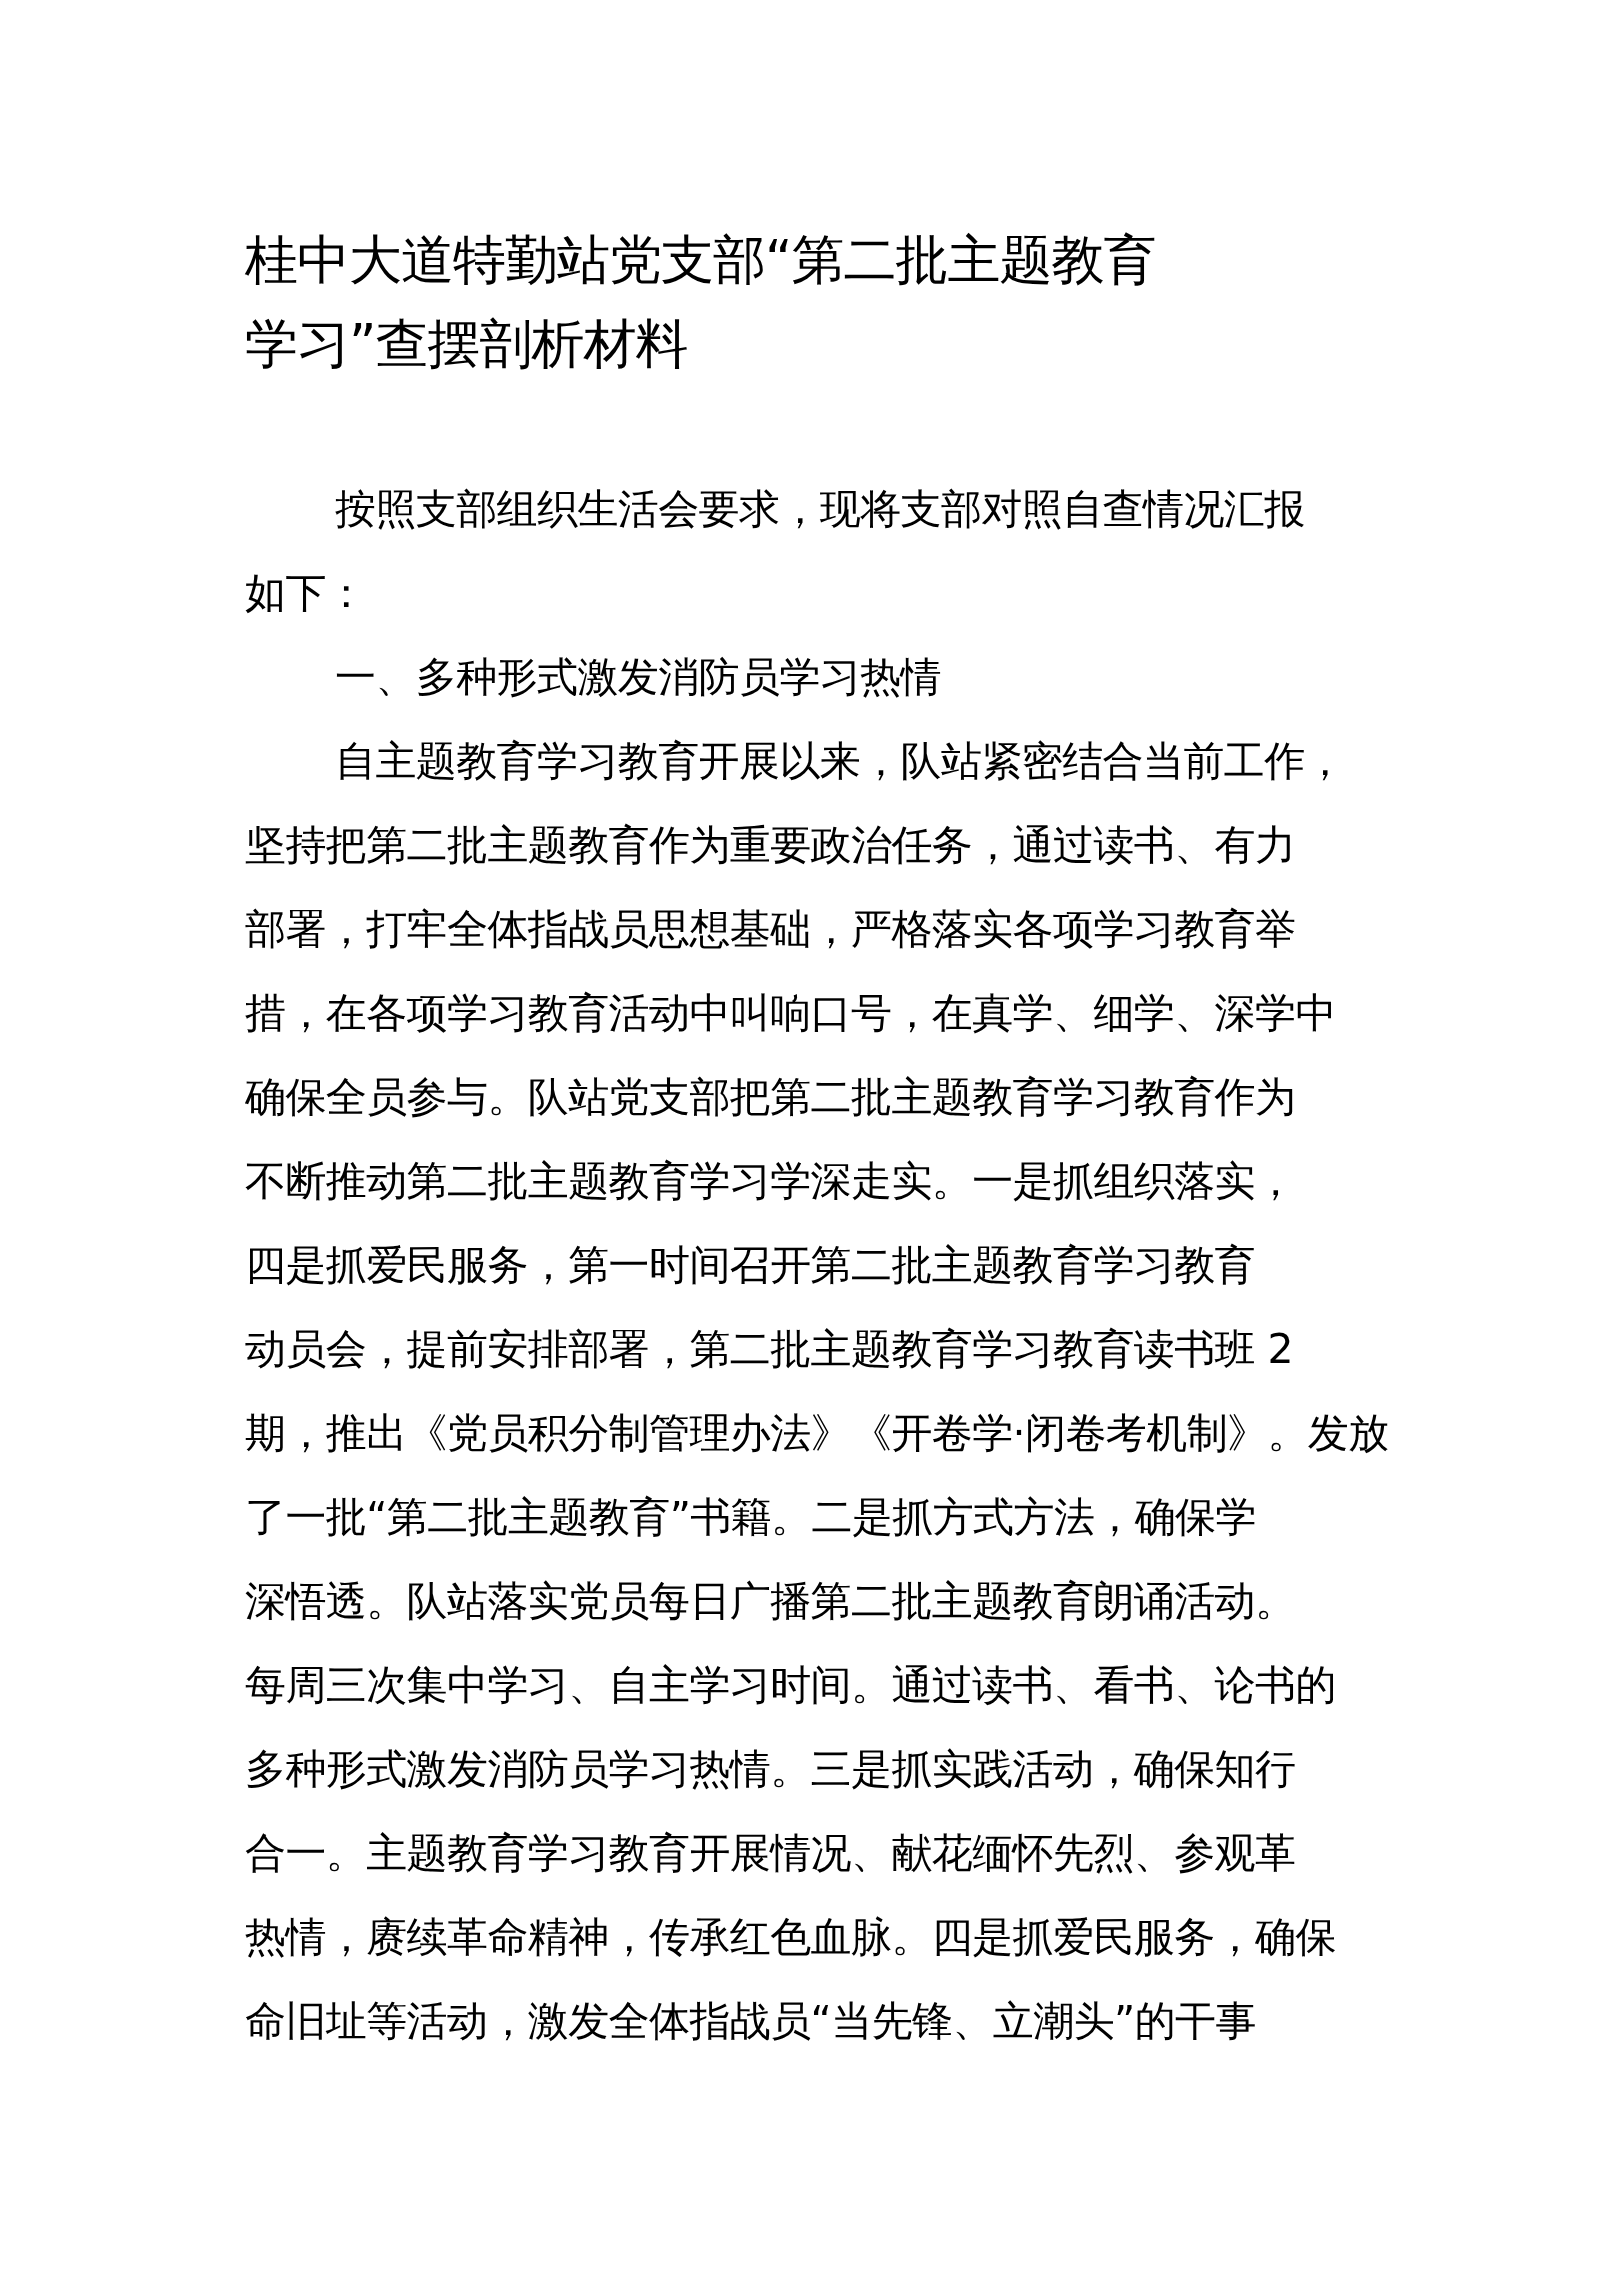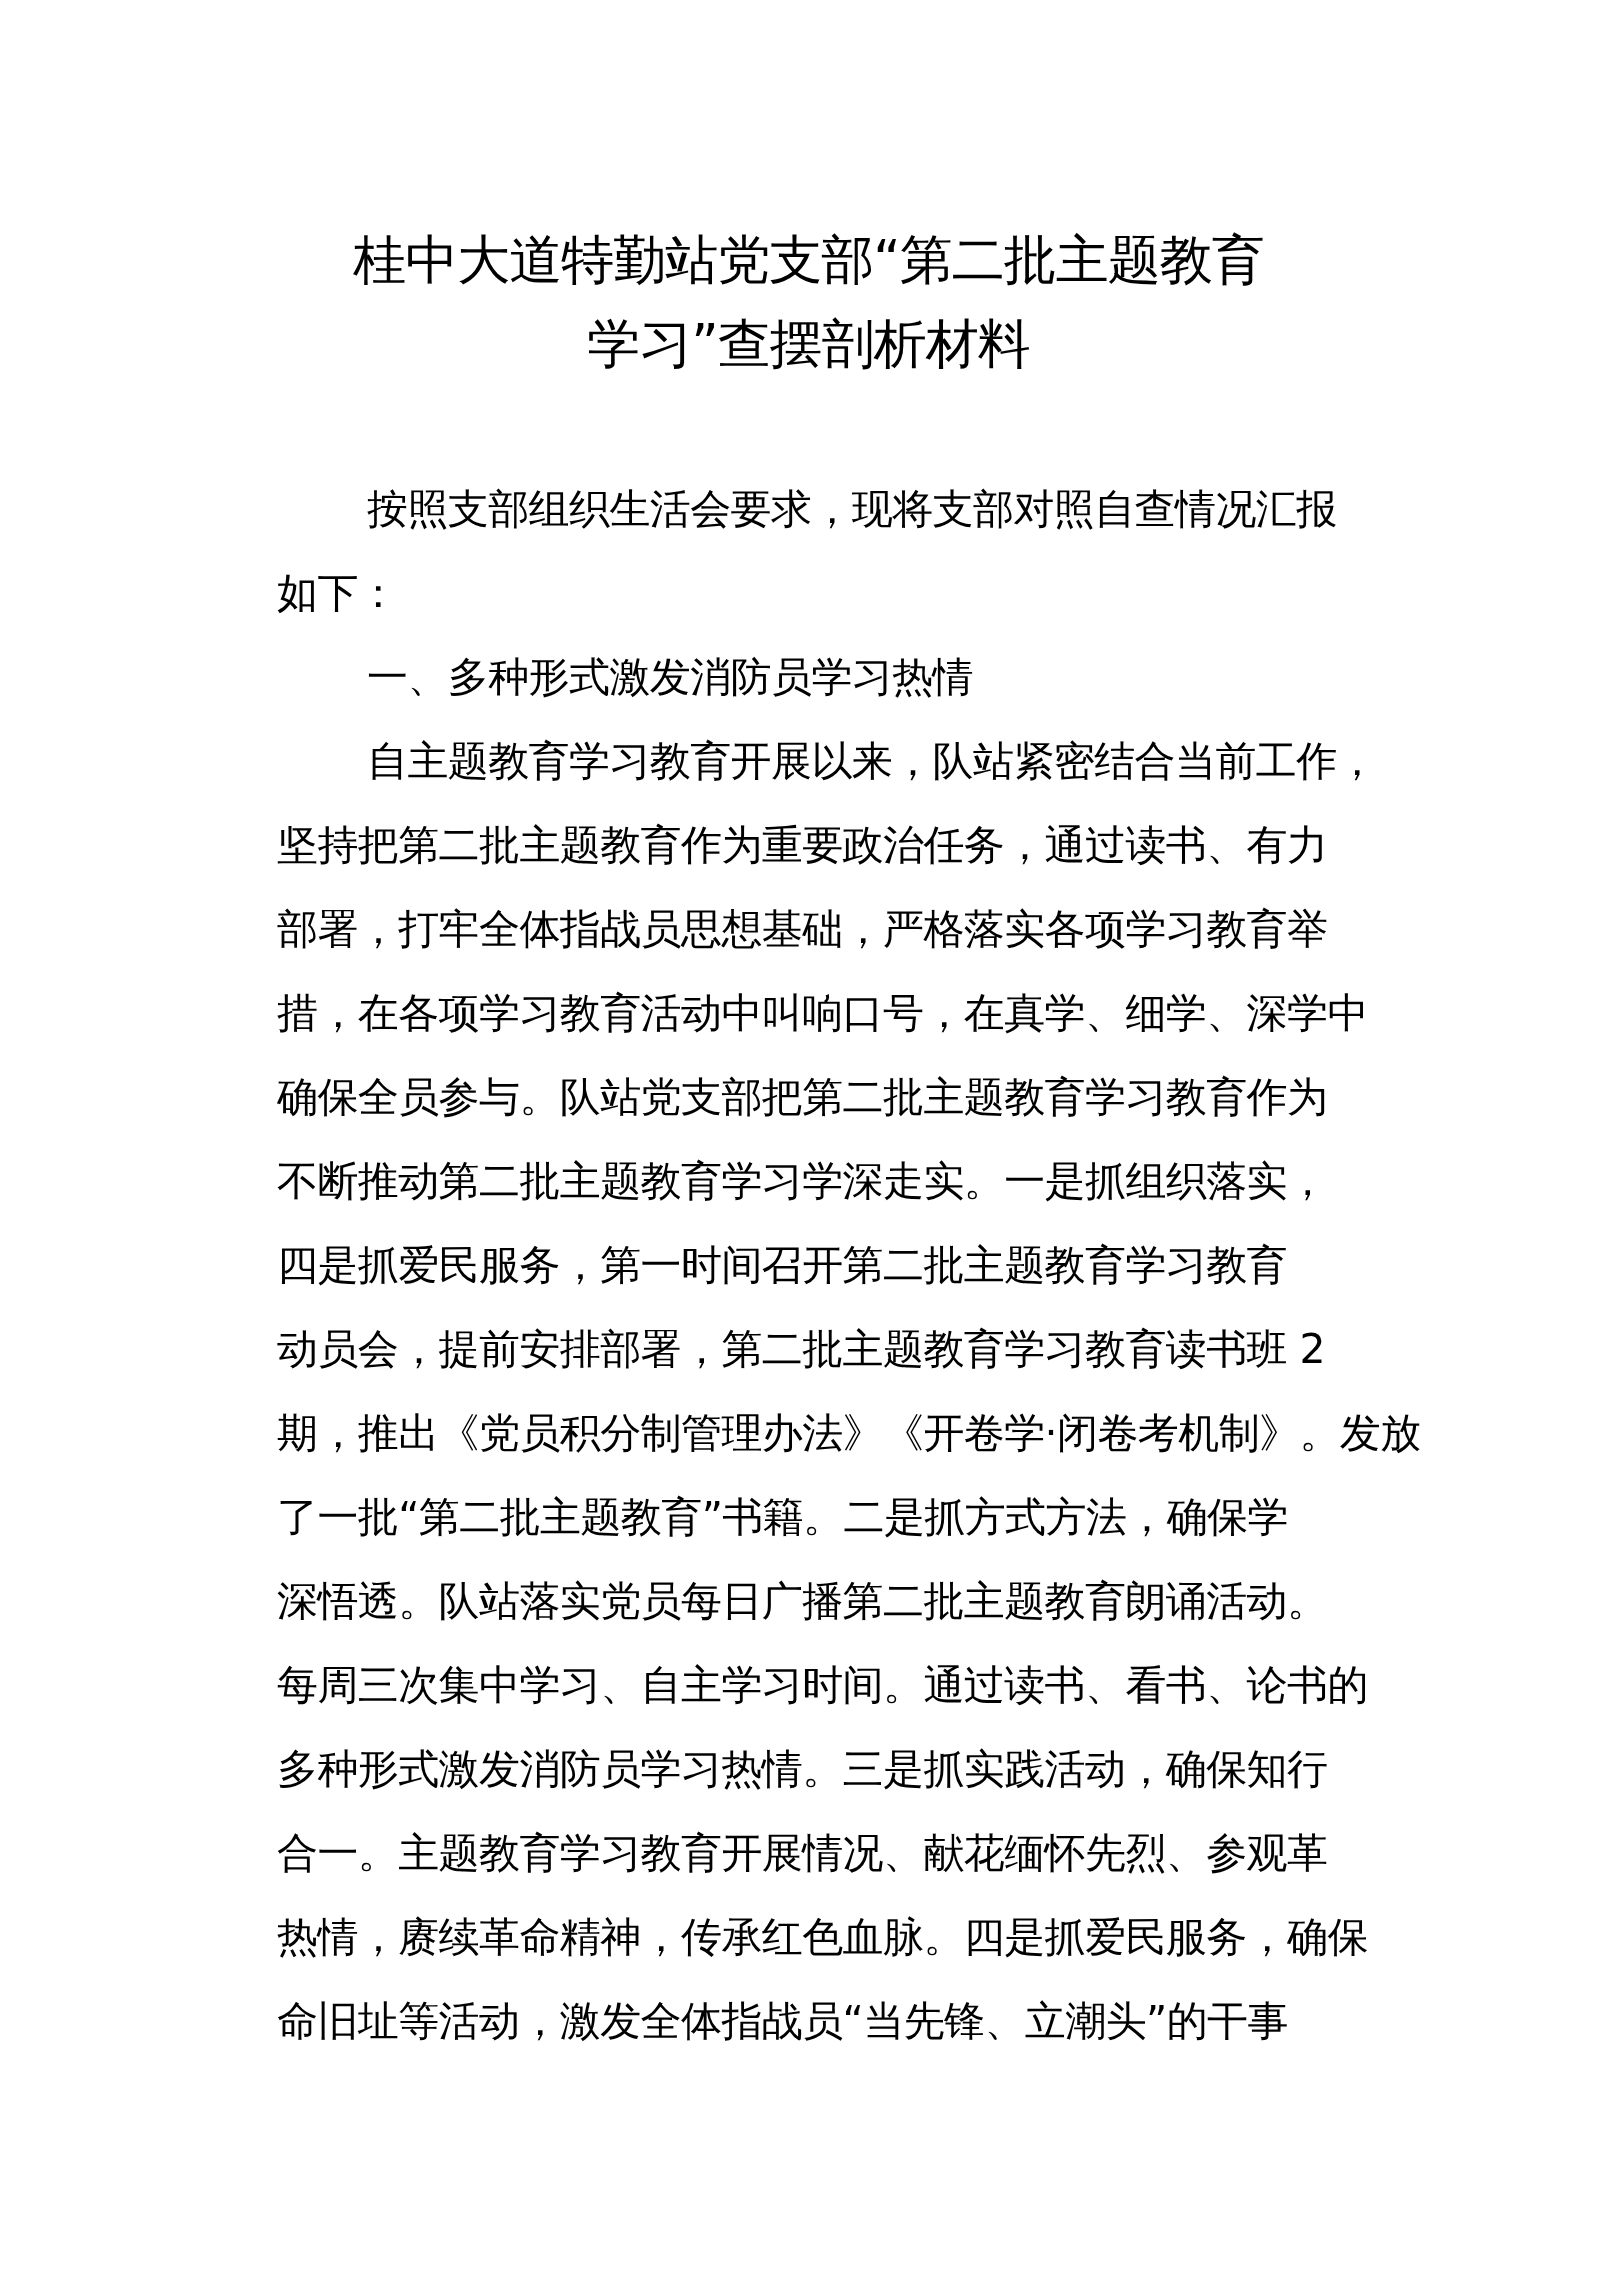--- a/index.html
+++ b/index.html
@@ -1,21 +1,21 @@
 <!DOCTYPE html>
 <html><head>
   <meta charset="utf-8">
   <style>
     html, body { margin: 0; padding: 0; background: #ffffff; }
     body { width: 1621px; height: 2293px; position: relative; overflow: hidden;
            font-family: "DejaVu Sans", "Liberation Sans", sans-serif; color: #000; }
     .page { position: absolute; left: 0; top: 0; width: 1621px; height: 2293px; background: #fff; }
-    .title { position: absolute; left: 245px; width: 1127px; top: 218px; text-align: center;
+    .title { position: absolute; left: 245px; width: 1127px; top: 218px; text-align: left;
              font-size: 53px; line-height: 84px; letter-spacing: -1px; }
-    .body { position: absolute; left: 245px; top: 480px; width: 1129px; margin-left: 32px; }
+    .body { position: absolute; left: 245px; top: 480px; width: 1129px; }
     .line { height: 84px; line-height: 59px; font-size: 41px; white-space: nowrap; letter-spacing: -0.6px; }
     .indent { padding-left: 90px; }
   </style>
 </head>
 <body>
 
 <div class="page">
   <div class="title">
     <div>桂中大道特勤站党支部“第二批主题教育</div>
     <div>学习”查摆剖析材料</div>

